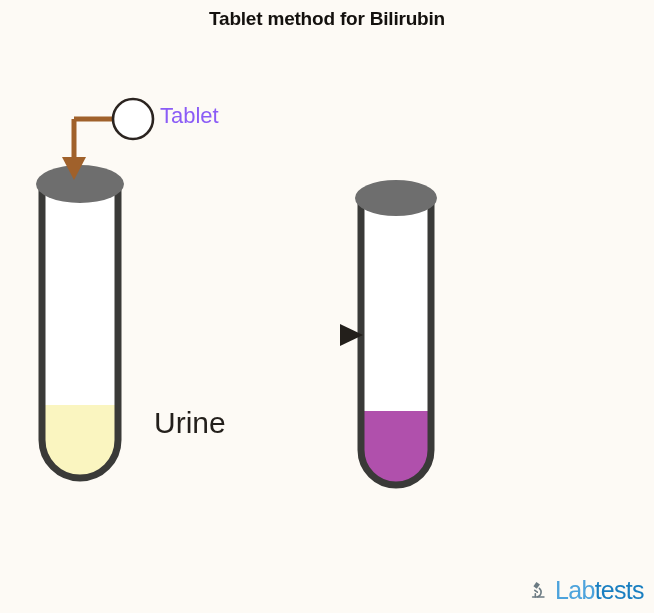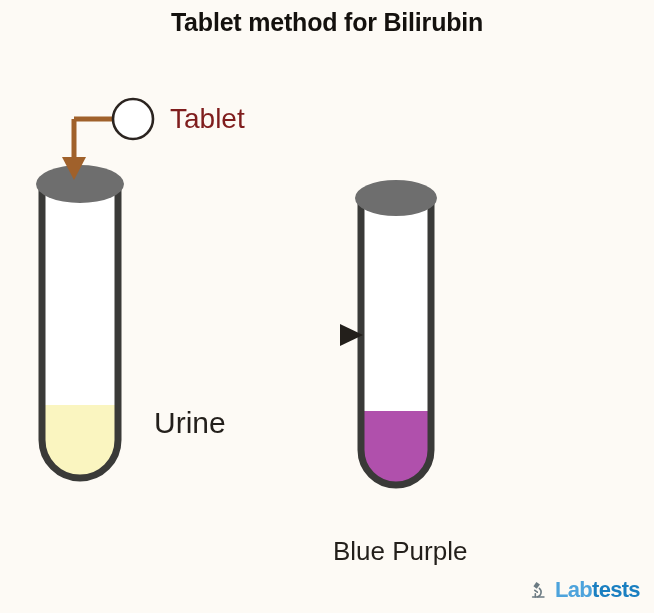--- a/index.html
+++ b/index.html
@@ -32,30 +32,30 @@
     position: absolute;
     color: #231f1b;
     white-space: nowrap;
     font-family: "Liberation Sans", sans-serif;
   }
   #page-title {
     left: 0;
     top: 8px;
     width: 654px;
     text-align: center;
-    font-size: 25px;
+    font-size: 19px;
     font-weight: bold;
     letter-spacing: -0.2px;
     color: #14110e;
   }
   #tablet-label {
-    left: 170px;
+    left: 160px;
     top: 103px;
-    font-size: 28px;
-    color: #7f1d1d;
+    font-size: 22px;
+    color: #8b5cf6;
   }
   #urine-label {
     left: 154px;
     top: 406px;
     font-size: 30px;
     color: #231f1b;
   }
   #positive-test-label {
     left: 466px;
     top: 419px;
@@ -71,22 +71,22 @@
   #brand-logo {
     position: absolute;
     left: 528px;
     top: 576px;
     height: 28px;
     display: flex;
     align-items: center;
     gap: 5px;
   }
   #brand-wordmark {
-    font-size: 22px;
-    font-weight: bold;
+    font-size: 25px;
+    font-weight: normal;
     letter-spacing: -0.7px;
     line-height: 1;
   }
   .brand-a { color: #4da3dc; }
   .brand-b { color: #1a7fc1; }
 </style>
 </head>
 <body>
 
 <div id="diagram-root">
@@ -136,21 +136,20 @@
     </g>
 
     <g>
       <line x1="131" y1="335" x2="348" y2="335" stroke="url(#arrowFade)" stroke-width="3"></line>
       <path d="M 340 324 L 363 335 L 340 346 Z" fill="#231f1b"></path>
     </g>
   </svg>
 
   <div class="txt" id="tablet-label">Tablet</div>
   <div class="txt" id="urine-label">Urine</div>
-  <div class="txt" id="blue-purple-label">Blue Purple</div>
 
   <div id="brand-logo">
     <svg width="22" height="22" viewBox="0 0 24 24">
       <g fill="none" stroke="#6b7a82" stroke-width="1.7" stroke-linecap="round" stroke-linejoin="round">
         <path d="M9.2 3.3 L13.0 6.0 L9.6 10.6 L5.9 7.9 Z" fill="#6b7a82" stroke="none"></path>
         <path d="M12.4 10.2 A5.3 5.3 0 0 1 10.4 19.4"></path>
         <path d="M5.0 19.6 L17.4 19.6"></path>
         <path d="M7.4 12.3 L10.2 14.4"></path>
         <path d="M8.0 19.5 L8.0 16.2"></path>
       </g>

